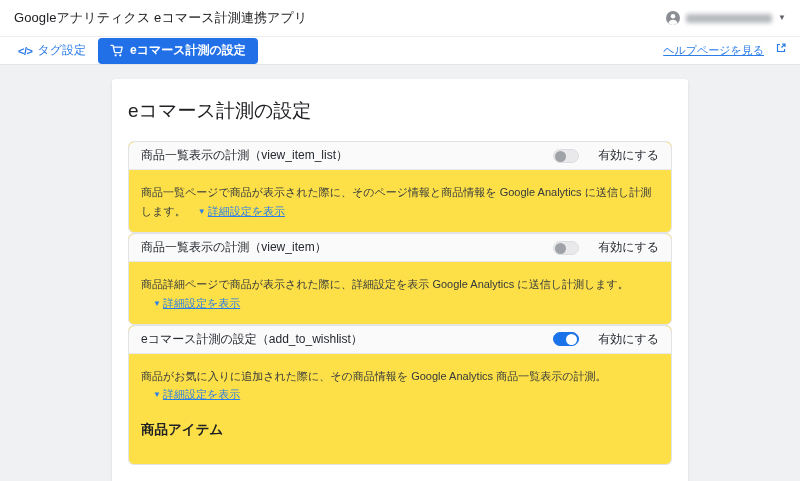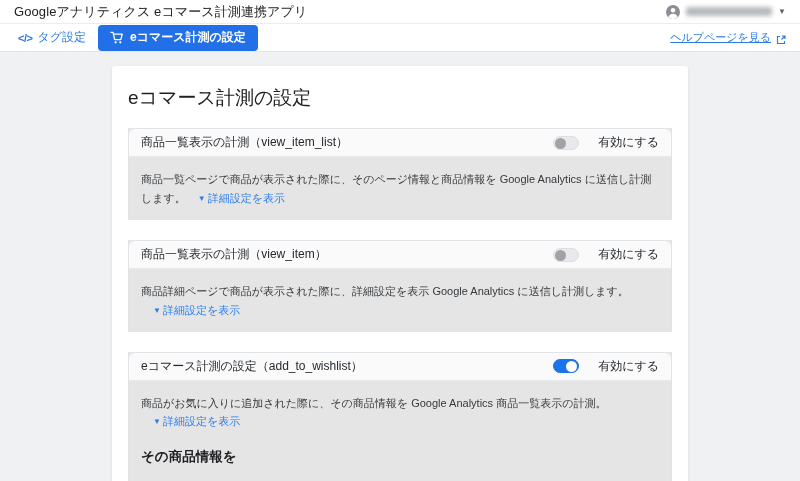--- a/index.html
+++ b/index.html
@@ -4,65 +4,65 @@
 <style>
   * { margin:0; padding:0; box-sizing:border-box; }
   html,body { width:800px; height:481px; overflow:hidden; }
   body {
     font-family:"Liberation Sans","DejaVu Sans",sans-serif;
     background:#f0f1f3; color:#202124;
     -webkit-font-smoothing:antialiased;
   }
   
   .topbar {
-    height:24px; background:#fff; border-bottom:1px solid #ececee;
+    height:37px; background:#fff; border-bottom:1px solid #ececee;
     display:flex; align-items:center; justify-content:space-between; padding:0 14px;
   }
   .app-title { font-size:13px; color:#202124; letter-spacing:.1px; }
   .user-chip { display:flex; align-items:center; gap:6px; cursor:pointer; }
   .avatar { width:14px; height:14px; display:block; }
   .email-blur { width:86px; height:9px; background:#b7babe; border-radius:2px; filter:blur(2px); }
   .user-caret { font-size:8px; color:#5f6368; line-height:1; }
   
   .tabbar {
     height:28px; background:#fff; border-bottom:1px solid #e3e5e7;
     display:flex; align-items:center; padding:0 14px;
   }
   .tag-tab { display:flex; align-items:center; gap:5px; color:#2979e8; font-size:12px; margin:0 12px 0 4px; cursor:pointer; }
   .code-glyph { font-size:11px; font-weight:bold; letter-spacing:-0.5px; }
   .ecom-tab {
     display:flex; align-items:center; gap:6px; background:#2170e8; color:#fff;
     font-size:12px; font-weight:bold; border:none; border-radius:4px; padding:4px 12px 5px; cursor:pointer;
     font-family:inherit;
   }
-  .help-link { margin-left:auto; display:flex; align-items:flex-end; gap:5px; color:#2b7de9; font-size:11px; cursor:pointer; }
+  .help-link { margin-left:auto; display:flex; align-items:flex-start; gap:12px; color:#2b7de9; font-size:11px; cursor:pointer; }
   .help-link .txt { text-decoration:underline; }
   
   .panel {
     width:576px; margin:14px auto 0; background:#fff; min-height:409px;
     border-radius:3px; box-shadow:0 1px 3px rgba(60,64,67,.12); padding:0 16px;
   }
   .panel-title { font-size:19px; font-weight:500; color:#202124; padding:19px 0 17px; }
   
-  .card { border:1px solid #e1e3e6; border-radius:0; background:#e5e5e5; margin-bottom:20px; }
+  .card { border:1px solid #e1e3e6; border-radius:6px; background:#fde047; }
   .card-header {
     height:28px; background:#fafafb; border-bottom:1px solid #e8e9eb; border-radius:6px 6px 0 0;
     display:flex; align-items:center; justify-content:space-between; padding:0 12px;
     font-size:12px; color:#24292e;
   }
   .toggle-wrap { display:flex; align-items:center; gap:19px; font-size:12px; color:#24292e; }
   .toggle { width:26px; height:14px; border-radius:8px; background:#e9e9eb; border:1px solid #dddee1; position:relative; cursor:pointer; flex:none; }
   .toggle .knob { width:11px; height:11px; border-radius:50%; background:#9fa2a7; position:absolute; top:1px; left:1px; }
   .toggle.on { background:#1a73e8; border-color:#1a73e8; }
   .toggle.on .knob { background:#fff; left:auto; right:1px; }
   .card-body { padding:12px 12px 13px; }
   .desc-row { font-size:11px; color:#35393d; line-height:1.5; }
   .detail-link { color:#2b7de9; font-size:11px; margin-left:12px; cursor:pointer; white-space:nowrap; }
   .detail-link .marker { font-size:8px; vertical-align:1px; margin-right:2px; }
-  .detail-link .txt { }
+  .detail-link .txt { text-decoration:underline; }
   .subheading { font-size:13.5px; font-weight:bold; color:#202124; margin:19px 0 12px; }
 </style>
 </head>
 <body>
 
 <header class="topbar">
   <div class="app-title">Googleアナリティクス eコマース計測連携アプリ</div>
   <div class="user-chip">
     <svg class="avatar" viewBox="0 0 16 16">
       <circle cx="8" cy="8" r="8" fill="#8b8f94"></circle>
@@ -135,19 +135,19 @@
       <span class="toggle-wrap">
         <span class="toggle on">
             <span class="knob"></span>
           </span>
         <span>有効にする</span>
       </span>
     </div>
     <div class="card-body">
       <span class="desc-row">商品がお気に入りに追加された際に、その商品情報を Google Analytics 商品一覧表示の計測。</span><span class="detail-link"><span class="marker">▼</span><span class="txt">詳細設定を表示</span></span>
 
-      <h2 class="subheading">その商品情報を</h2>
+      <h2 class="subheading">商品アイテム</h2>
 
       
     </div>
   </section>
 
 </main>
 
 </body></html>

